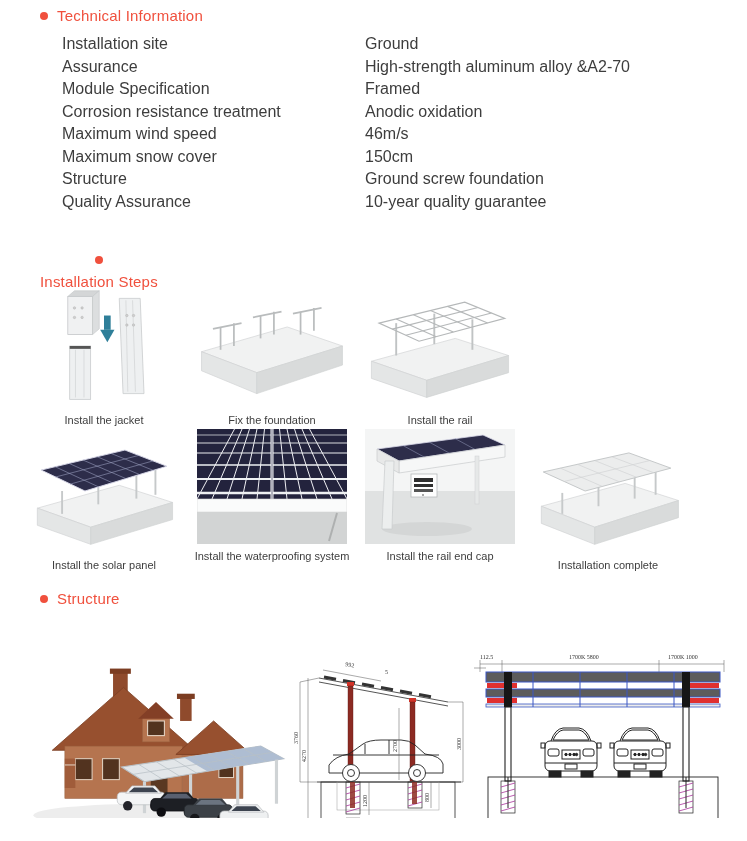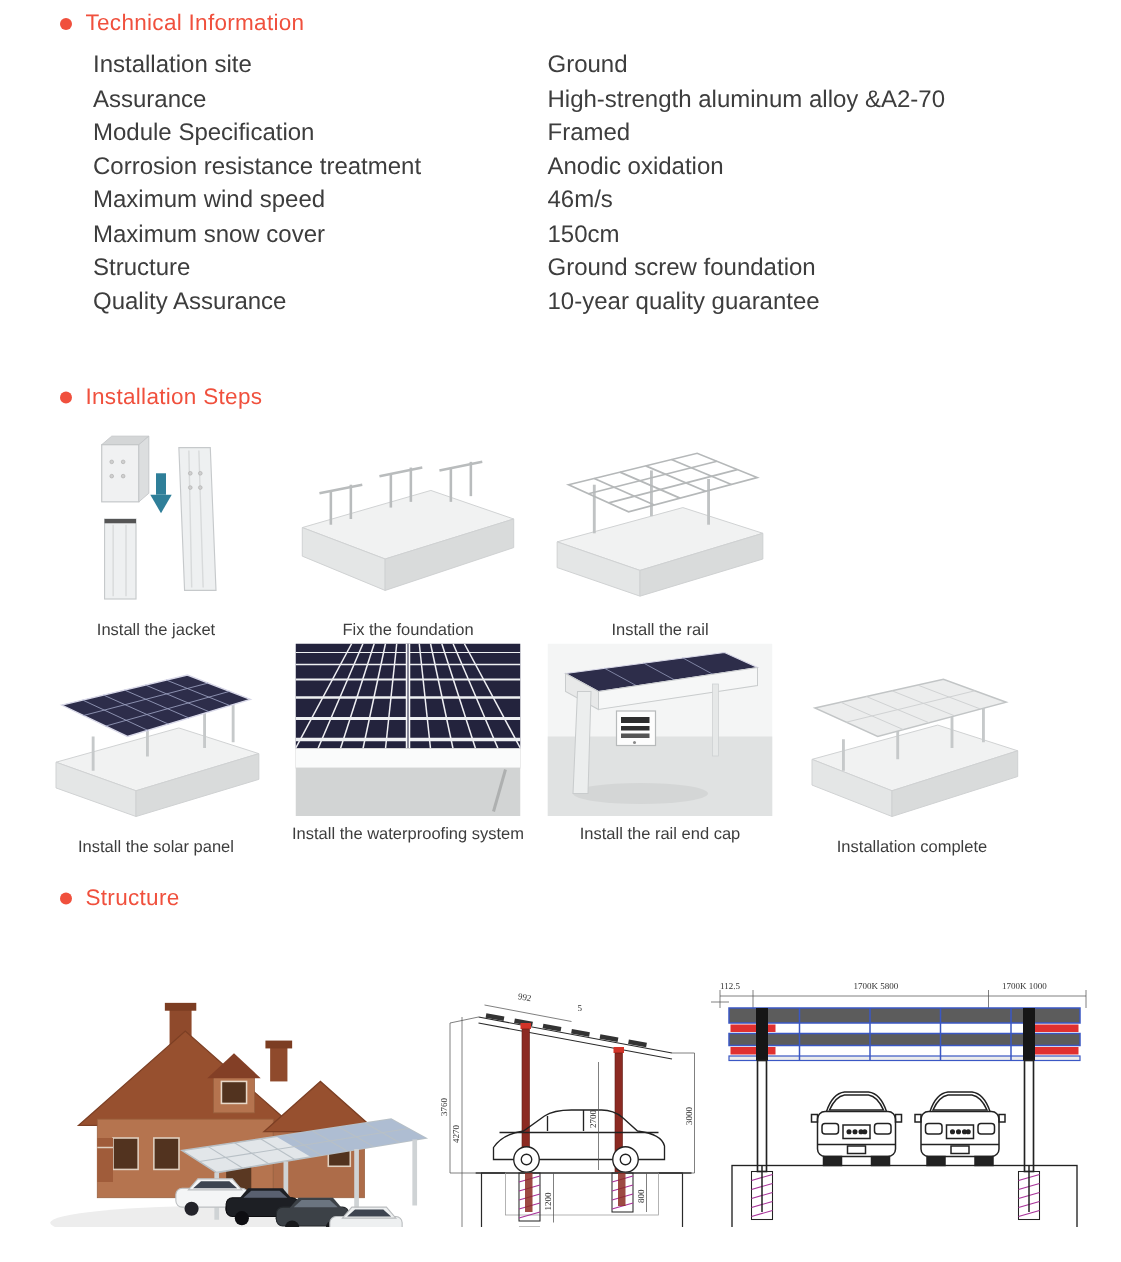--- a/index.html
+++ b/index.html
@@ -59,21 +59,21 @@
     <div class="spec-row">
       <span>Structure</span>
       <span>Ground screw foundation</span>
     </div>
     <div class="spec-row">
       <span>Quality Assurance</span>
       <span>10-year quality guarantee</span>
     </div>
   </div>
 
-  <div class="section-heading" style="top:256px;">
+  <div class="section-heading" style="top:256px;flex-direction:column;">
     <span class="bullet"></span>
     <span>Installation Steps</span>
   </div>
 
   <div class="steps-row" style="top:284px;">
 
     <div class="step-card">
       <svg class="step-image" viewBox="0 0 168 124">
         <polygon points="100,12 122,12 126,112 104,112" fill="#eef0f1" stroke="#c6c9cb" stroke-width=".8"></polygon>
         <line x1="107" y1="14" x2="109" y2="110" stroke="#d8dadb"></line>

